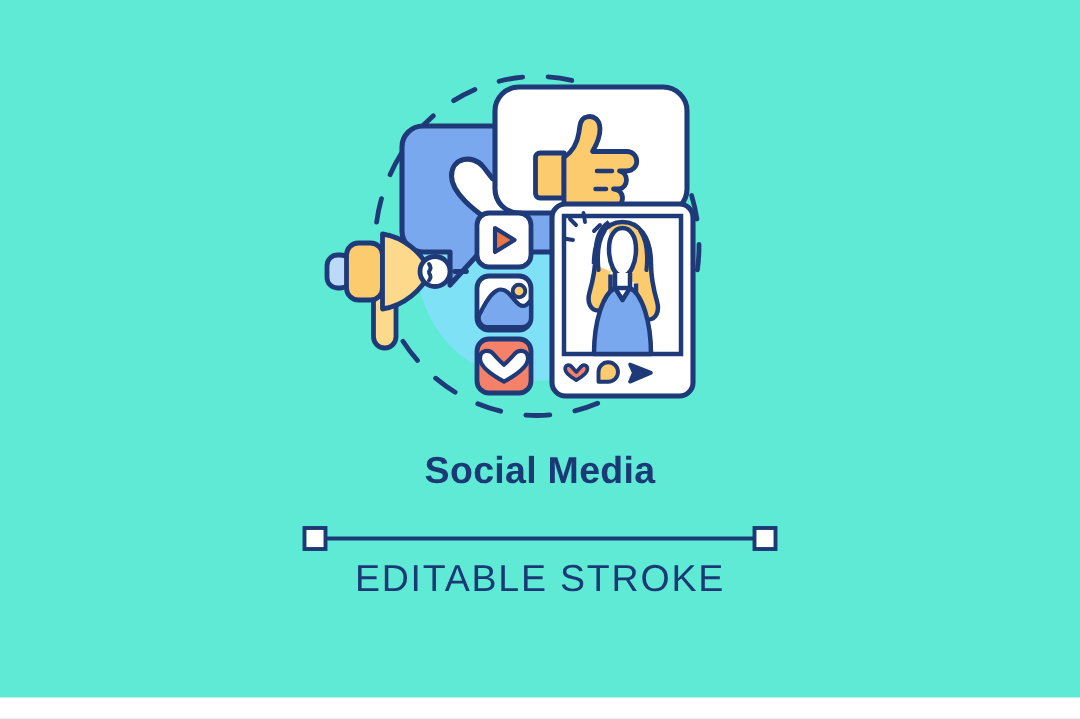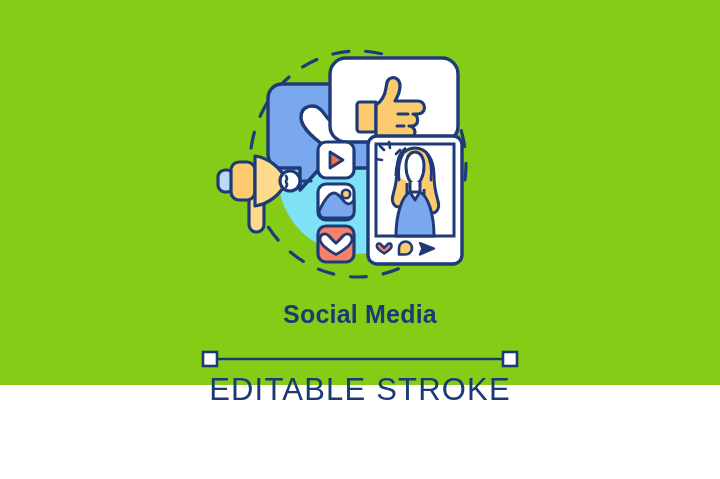--- a/index.html
+++ b/index.html
@@ -11,22 +11,22 @@
   body {
     width: 720px;
     height: 479px;
     font-family: "Liberation Sans", sans-serif;
     overflow: hidden;
   }
 
   #page {
     position: relative;
     width: 720px;
-    height: 385px;
-    background: #84cc16;
+    height: 465px;
+    background: #5eead4;
   }
 
   
   #illustration {
     position: absolute;
     left: 0;
     top: 36px;
     width: 720px;
     height: 250px;
     display: flex;
@@ -65,21 +65,21 @@
 
   
   #subcaption {
     position: absolute;
     left: 0;
     top: 372px;
     width: 720px;
     text-align: center;
     font-family: "Liberation Sans", sans-serif;
     font-weight: normal;
-    font-size: 31px;
+    font-size: 25px;
     letter-spacing: 1.2px;
     color: #1b3a75;
   }
 </style>
 </head>
 <body>
 
 <div id="page">
 
   <div id="illustration">

